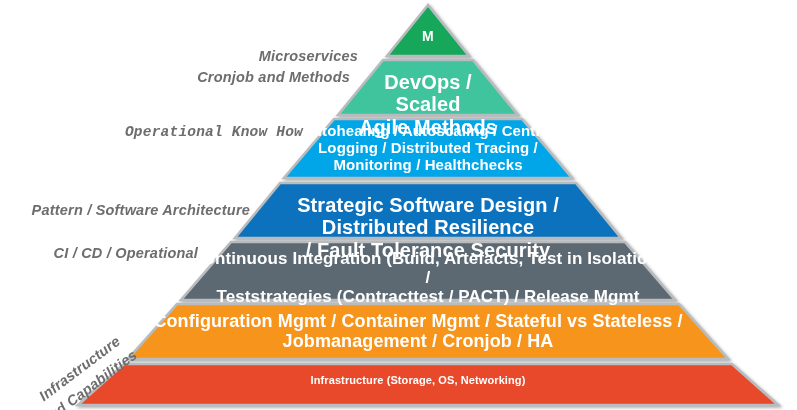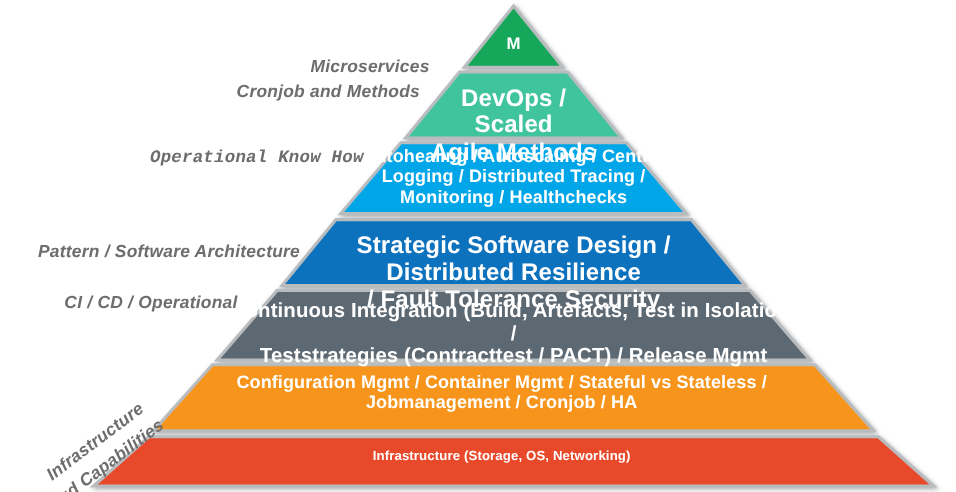--- a/index.html
+++ b/index.html
@@ -88,21 +88,21 @@
   <div class="tier-text" style="left:292px; top:123px; width:272px; font-size:15px;">Autohealing / Autoscaling / Central
 Logging / Distributed Tracing /
 Monitoring / Healthchecks</div>
 
   <div class="tier-text" style="left:248px; top:194px; width:360px; font-size:20px;">Strategic Software Design / Distributed Resilience
 / Fault Tolerance Security</div>
 
   <div class="tier-text" style="left:192px; top:249px; width:472px; font-size:17px;">Continuous Integration (Build, Artefacts, Test in Isolation) /
 Teststrategies  (Contracttest / PACT) /  Release Mgmt</div>
 
-  <div class="tier-text" style="left:140px; top:311px; width:556px; font-size:15px;">Configuration Mgmt / Container Mgmt / Stateful vs Stateless /
+  <div class="tier-text" style="left:140px; top:311px; width:556px; font-size:18px;">Configuration Mgmt / Container Mgmt / Stateful vs Stateless /
 Jobmanagement / Cronjob  / HA</div>
 
   <div class="tier-text" style="left:90px; top:374px; width:656px; font-size:11px;">Infrastructure (Storage, OS, Networking)</div>
 
   <div class="side-label" style="left:140px; top:36px; width:218px;margin-top:12px;">Microservices</div>
 
   <div class="side-label" style="left:100px; top:69px; width:250px;">Cronjob and Methods</div>
 
   <div class="side-label" style="left:50px; top:124px; width:253px;font-family:Liberation Mono, monospace;">Operational Know How</div>
 

